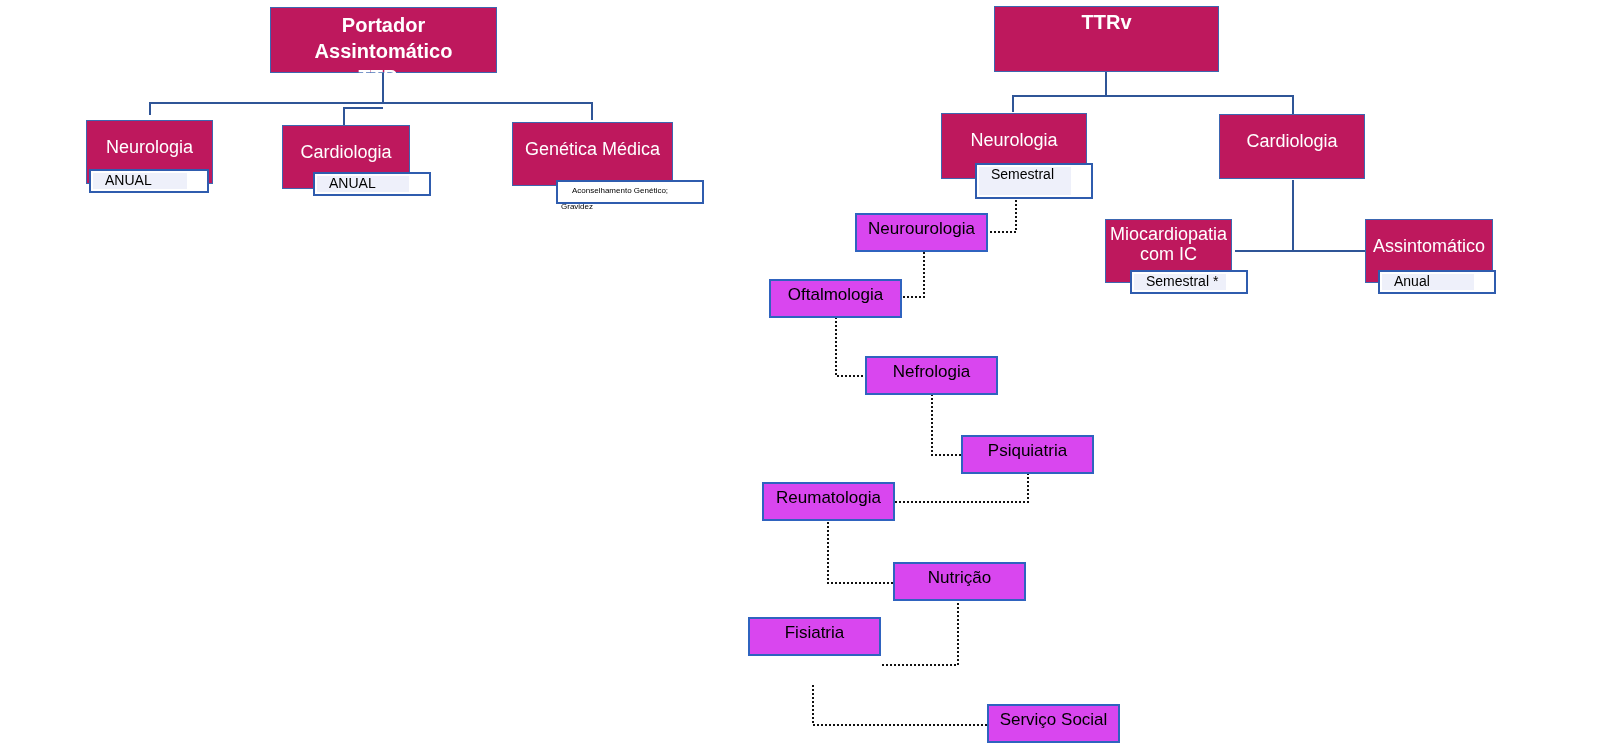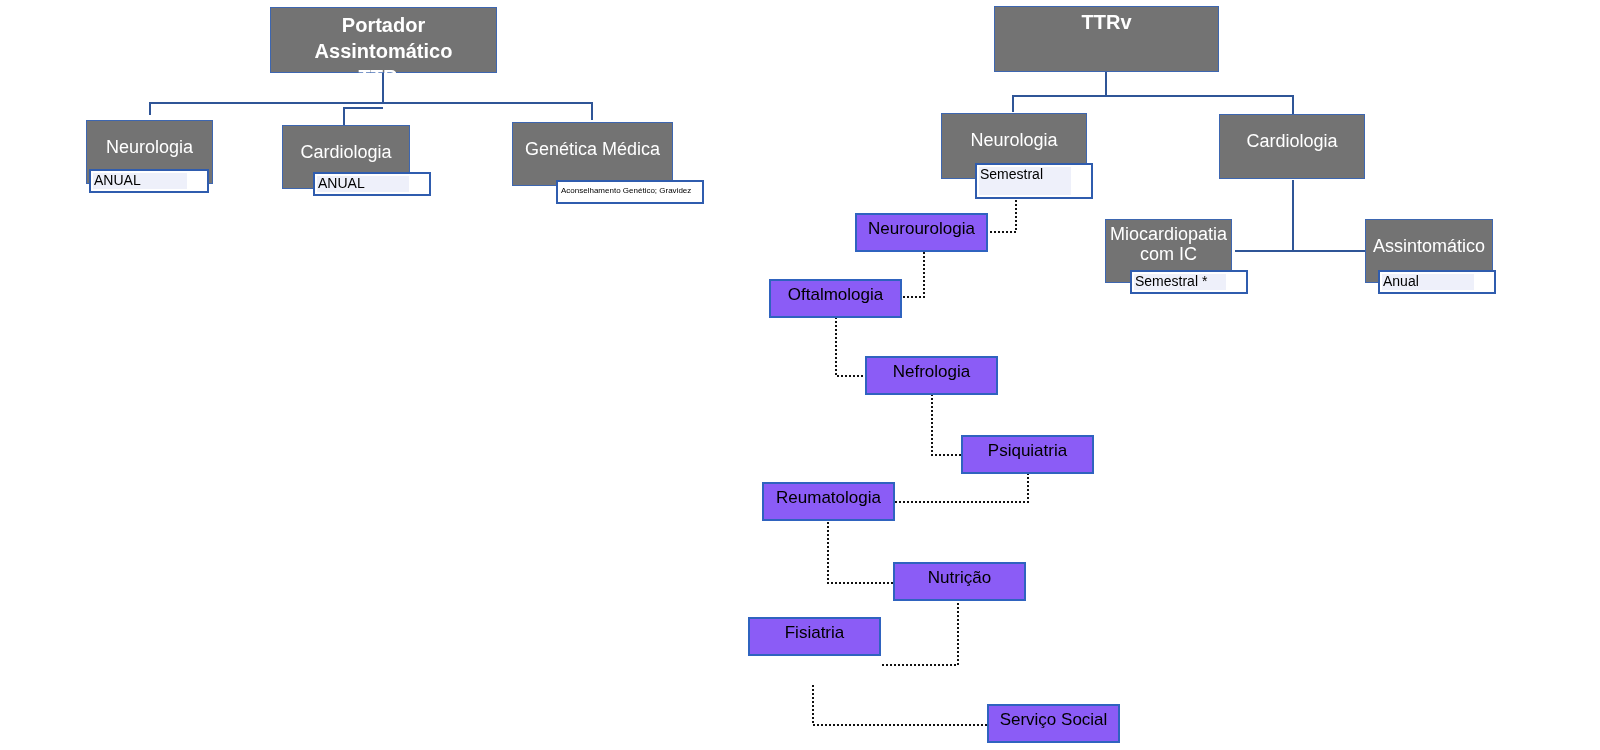--- a/index.html
+++ b/index.html
@@ -1,26 +1,26 @@
 <!DOCTYPE html>
 <html><head>
 <meta charset="utf-8">
 <style>
   html, body { margin:0; padding:0; background:#ffffff; }
   body { width:1600px; height:750px; position:relative; overflow:hidden;
          font-family:"Liberation Sans", sans-serif; }
-  .blue { position:absolute; background:#737373; color:#ffffff; text-align:center;
+  .blue { position:absolute; background:#be185d; color:#ffffff; text-align:center;
           box-sizing:border-box; border:1px solid #3d66b0; }
   .blue .lbl { display:block; font-size:18px; }
   .title { font-weight:bold; font-size:20px; line-height:26px; }
   .tag { position:absolute; background:#ffffff; border:2px solid #2f5cae; box-sizing:border-box;
          font-size:14px; color:#000; padding:1px 3px; line-height:16px; }
   .tag .fill { position:absolute; left:2px; top:2px; right:20px; bottom:2px; background:#eef0fa; z-index:0; }
-  .tag span { position:relative; z-index:1; }
-  .wbox { position:absolute; background:#8b5cf6; border:2px solid #2f63bf; box-sizing:border-box;
+  .tag span { position:relative; z-index:1;padding-left:11px; }
+  .wbox { position:absolute; background:#d946ef; border:2px solid #2f63bf; box-sizing:border-box;
           font-size:17px; color:#000; text-align:center; }
   svg.lines { position:absolute; left:0; top:0; }
 </style>
 </head>
 <body>
 
 <svg class="lines" width="1600" height="750">
 
   <g stroke="#2f5597" stroke-width="2" fill="none">
     <polyline points="383,71 383,103"></polyline>

